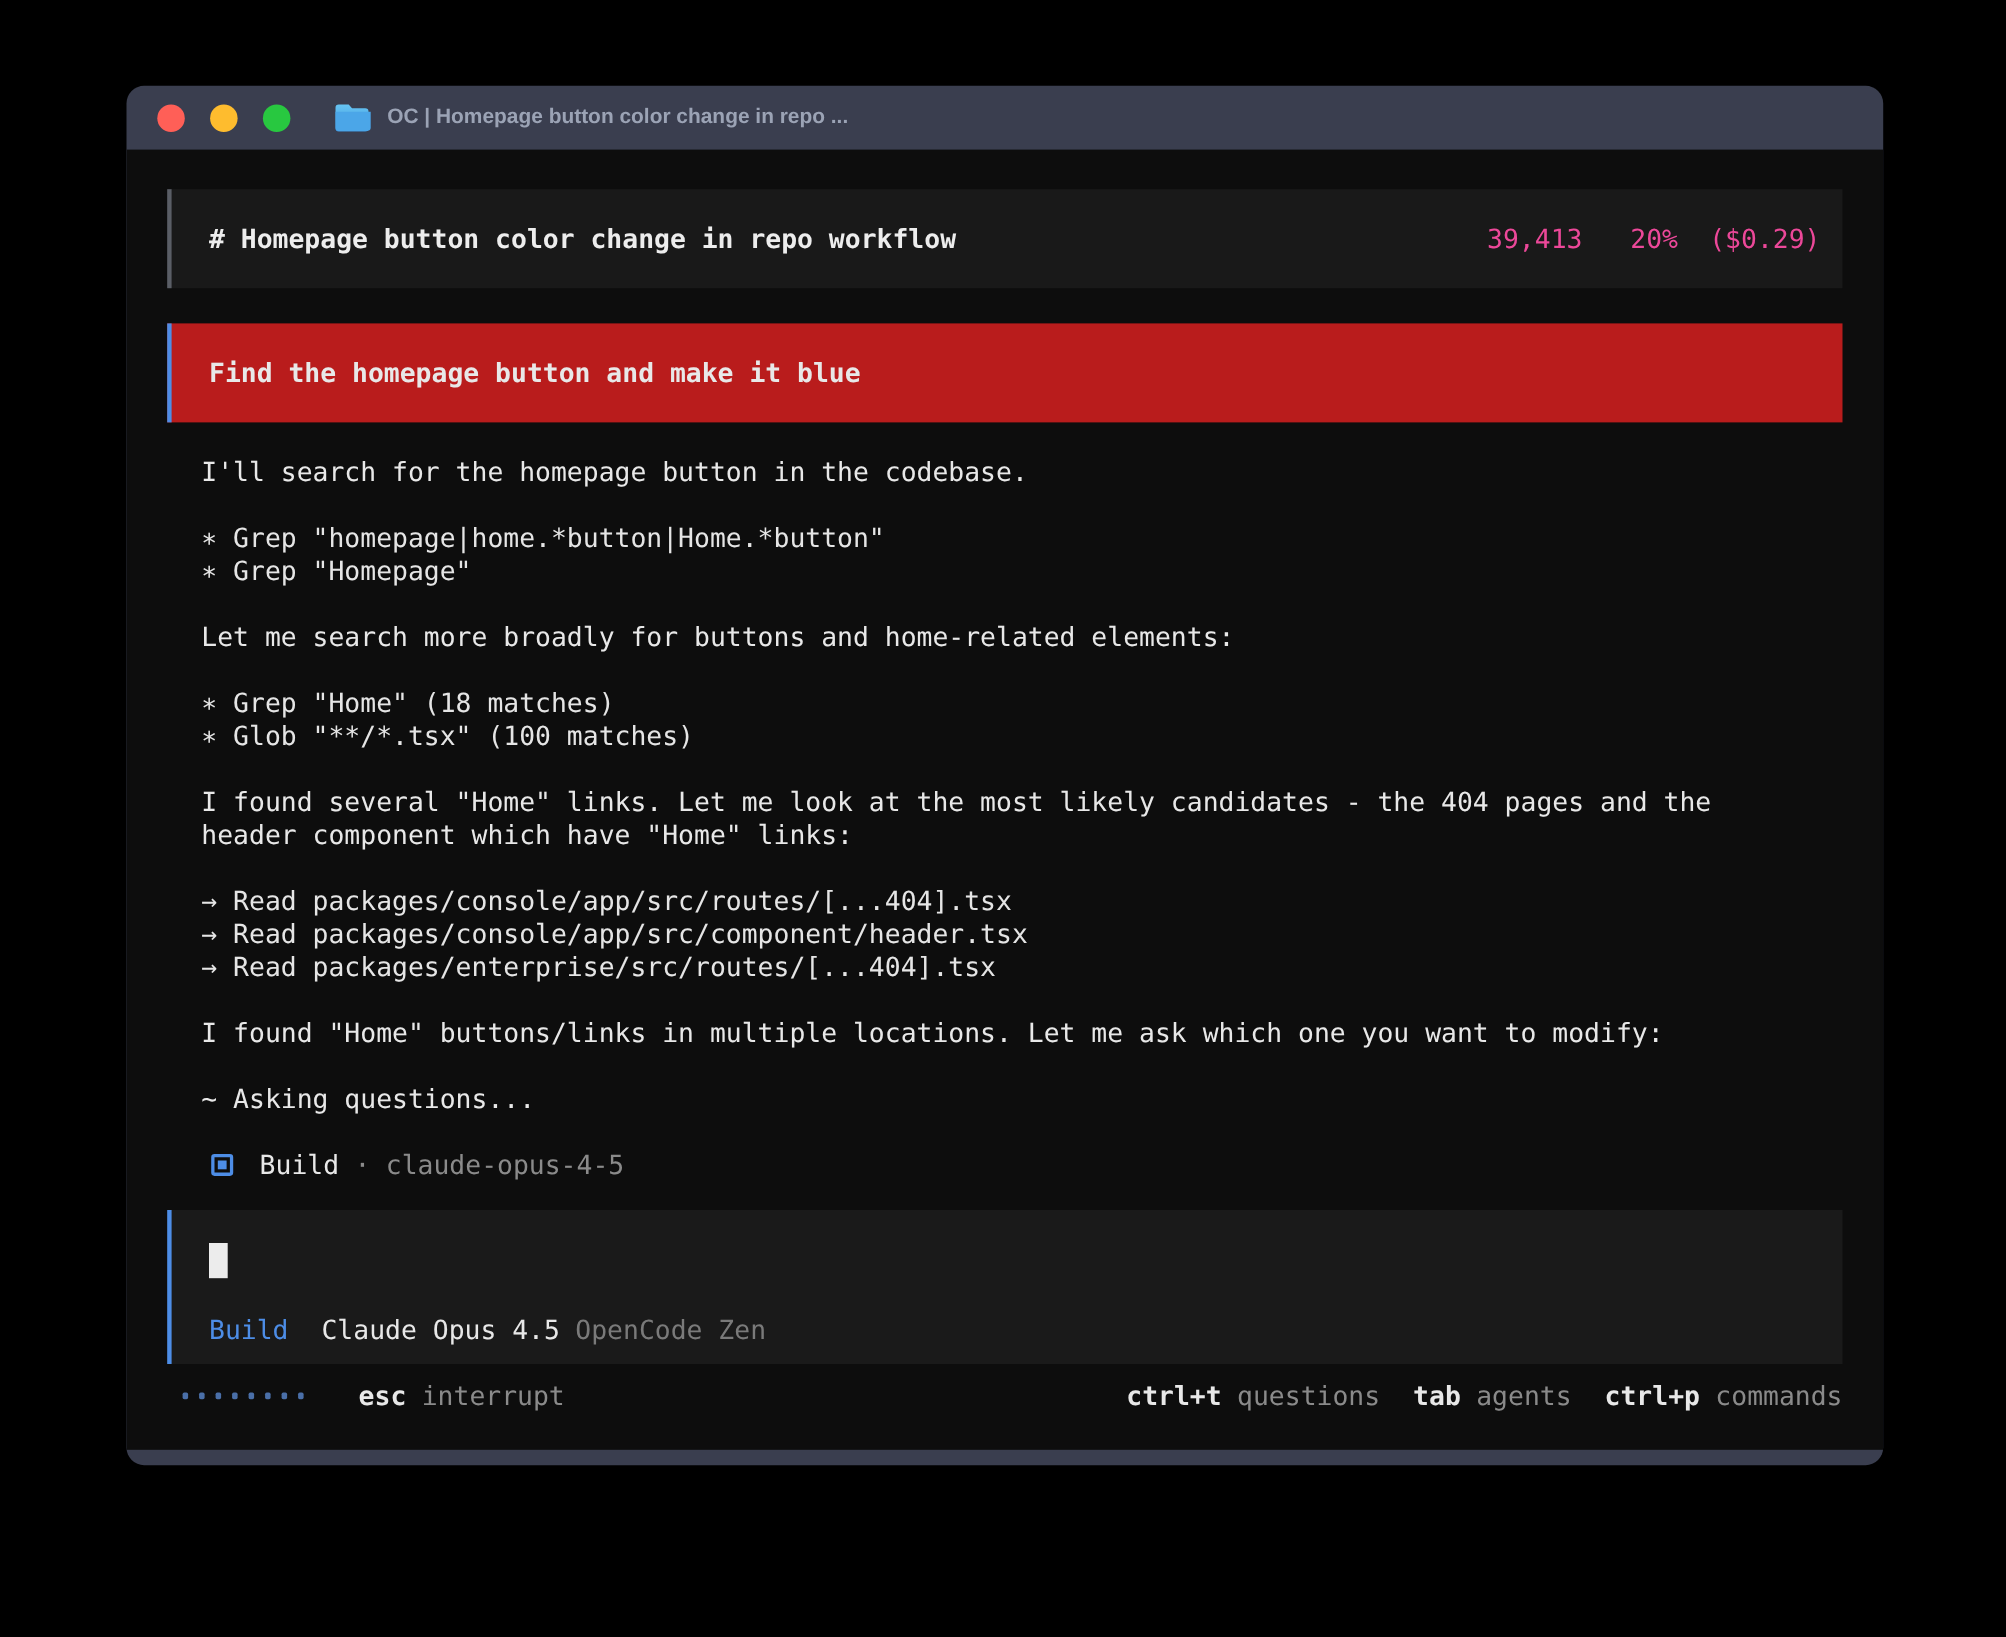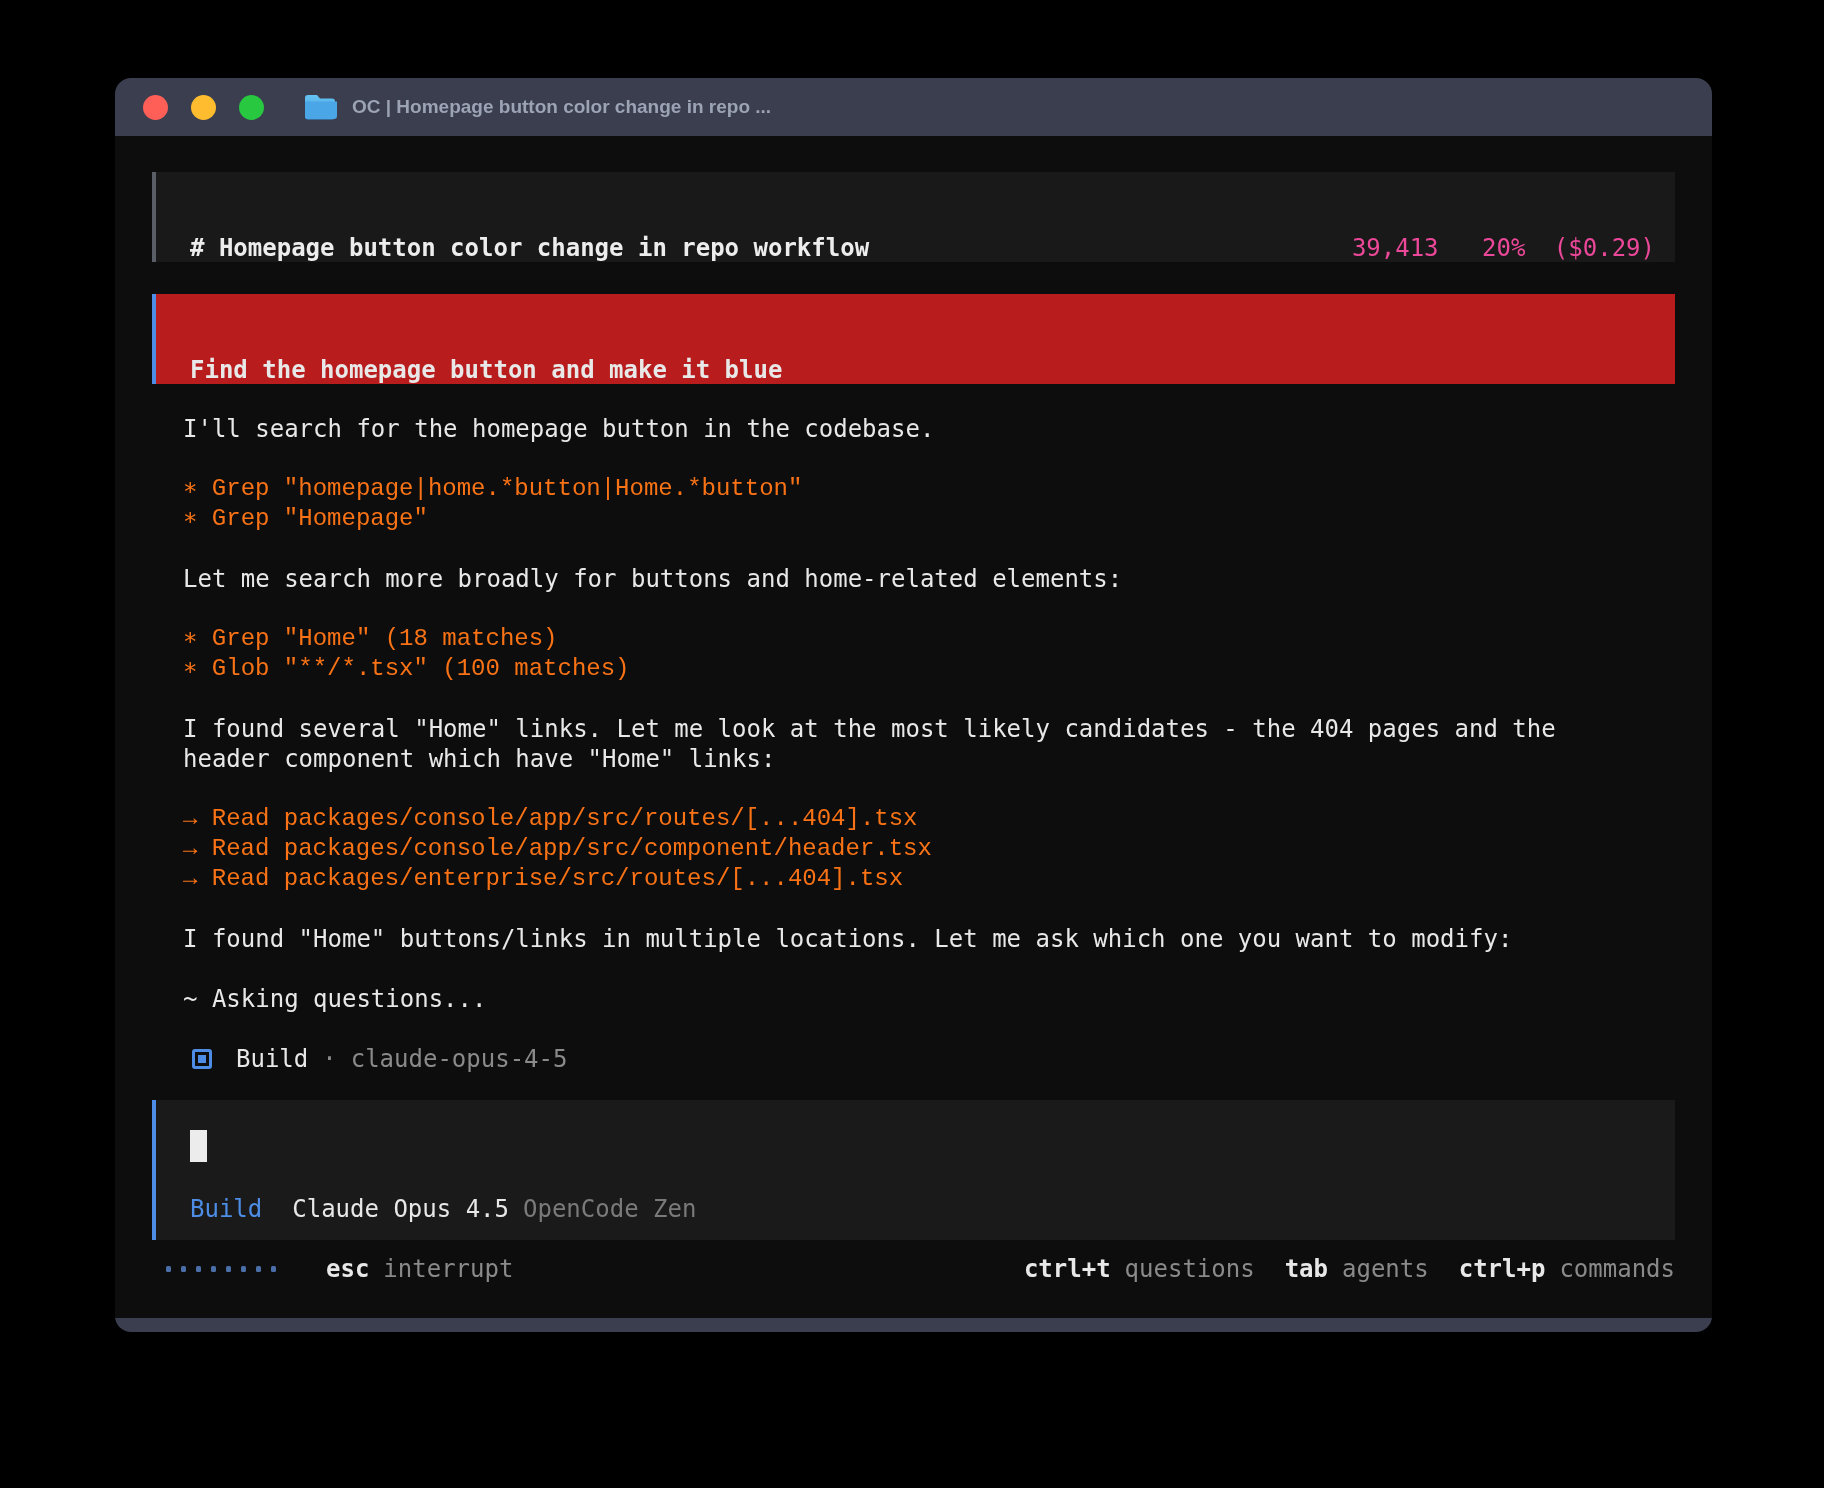--- a/index.html
+++ b/index.html
@@ -53,21 +53,21 @@
     overflow: hidden;
   }
   .window-bottom { flex: 0 0 14px; }
 
   .panel {
     box-sizing: border-box;
     height: 90px;
     background: #191919;
     border-left: 4px solid #5a5e66;
     display: flex;
-    align-items: flex-end;
+    align-items: center;
     padding: 0 20px 0 34px;
     font-size: 24px;
   }
   .panel.blue { border-left-color: #4d8de6; background: #b91c1c; font-weight: bold; }
 
   .header-title {
     color: #ededed;
     font-weight: bold;
     white-space: nowrap;
   }
@@ -84,21 +84,21 @@
   
   .conv { margin: 30px 0 0 31px; }
   .conv-block { margin-bottom: 30px; }
   .line {
     height: 30px;
     line-height: 30px;
     font-size: 24px;
     white-space: pre;
   }
   .line.text { color: #e8e8e8; }
-  .line.tool { color: #f97316; font-family: Liberation Mono, monospace; }
+  .line.tool { color: #e5e5e5; }
 
   
   .agent-status {
     margin-left: 31px;
     height: 30px;
     display: flex;
     align-items: center;
     font-size: 24px;
   }
   .agent-icon {

